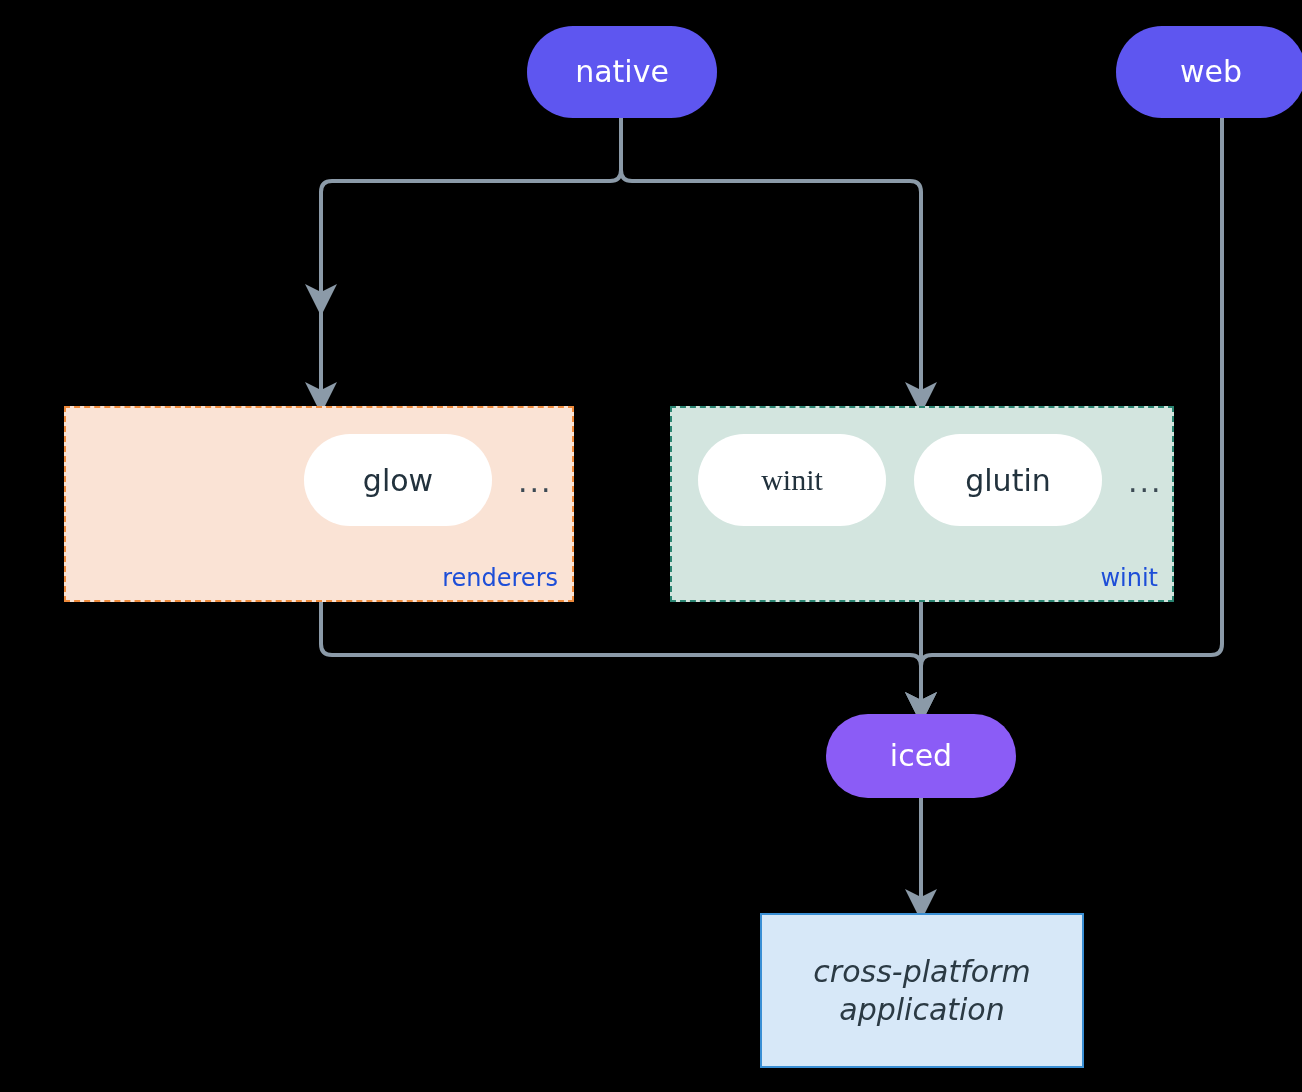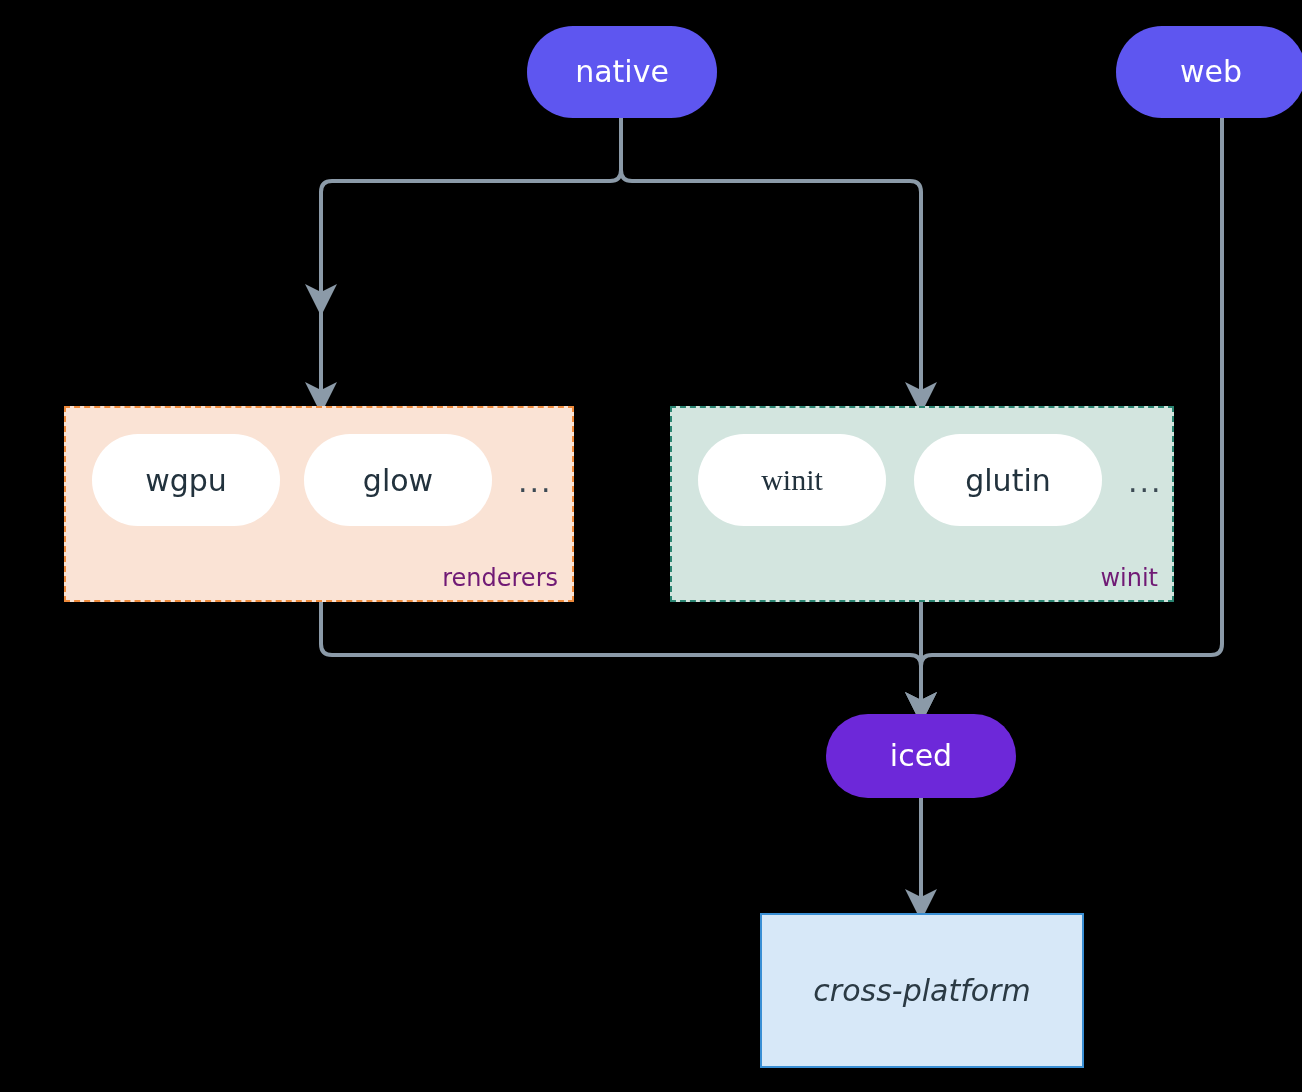--- a/index.html
+++ b/index.html
@@ -44,21 +44,21 @@
     background: #5e56f0;
     color: #ffffff;
     font-size: 30px;
   }
   .node-graphics {
     background: #e2833c;
     color: #ffffff;
     font-size: 30px;
   }
   .node-iced {
-    background: #6d28d9;
+    background: #8b5cf6;
     color: #ffffff;
     font-size: 30px;
   }
   .node-app {
     background: #d7e8f8;
     color: #2b3a44;
     border: 2px solid #3a8fd4;
     font-size: 30px;
     flex-direction: column;
     font-style: italic;
@@ -76,21 +76,21 @@
   }
   .group-shells {
     background: #d3e5df;
     border: 2px dashed #2b8572;
   }
   .group-label {
     position: absolute;
     right: 14px;
     bottom: 8px;
     font-size: 24px;
-    color: #701a75;
+    color: #1d4ed8;
   }
   .chip {
     position: absolute;
     background: #ffffff;
     border-radius: 999px;
     display: flex;
     align-items: center;
     justify-content: center;
     color: #22323d;
     font-size: 30px;
@@ -133,23 +133,20 @@
   <div class="node pill node-native" style="left:487px; top:26px; width:190px; height:92px;">
     <span>native</span>
   </div>
 
   <div class="node pill node-web" style="left:1076px; top:26px; width:190px; height:92px;">
     <span>web</span>
   </div>
 
 
   <div class="group group-renderers" style="left:24px; top:406px; width:510px; height:196px;">
-    <div class="chip" style="left:26px; top:26px; width:188px; height:92px;">
-      <span>wgpu</span>
-    </div>
     <div class="chip" style="left:238px; top:26px; width:188px; height:92px;">
       <span>glow</span>
     </div>
     <div class="ellipsis" style="left:452px; top:56px;">...</div>
     <div class="group-label">renderers</div>
   </div>
 
   <div class="group group-shells" style="left:630px; top:406px; width:504px; height:196px;">
     <div class="chip" style="left:26px; top:26px; width:188px; height:92px;font-family:Liberation Serif, serif;">
       <span>winit</span>
@@ -160,15 +157,16 @@
     <div class="ellipsis" style="left:456px; top:56px;">...</div>
     <div class="group-label">winit</div>
   </div>
 
   <div class="node pill node-iced" style="left:786px; top:714px; width:190px; height:84px;">
     <span>iced</span>
   </div>
 
   <div class="node node-app" style="left:720px; top:913px; width:324px; height:155px;">
     <span class="line">cross-platform</span>
+    <span class="line">application</span>
   </div>
 
 </div>
 
 </body></html>

